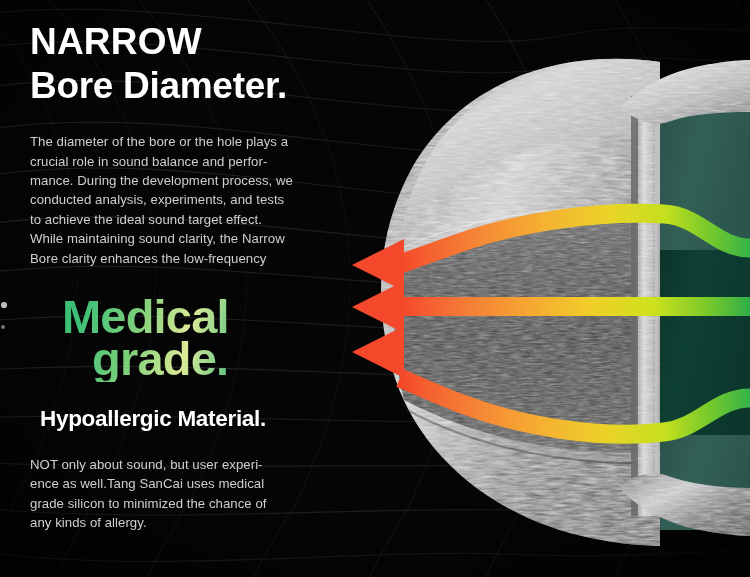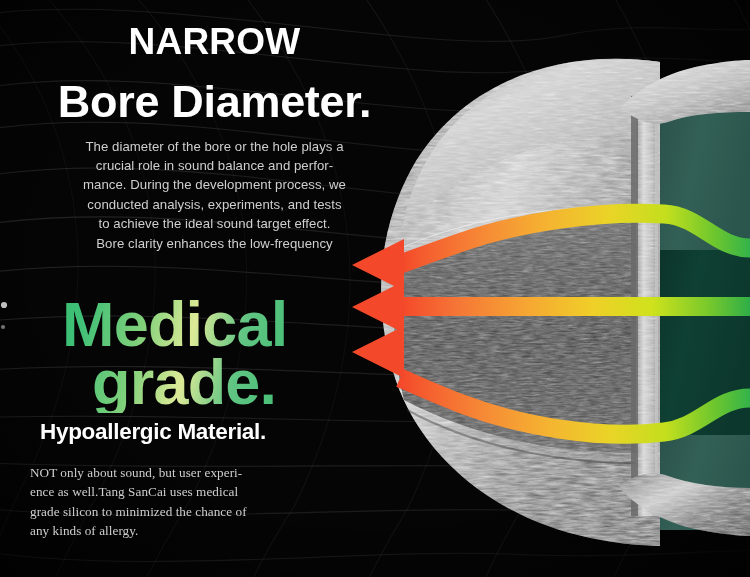--- a/index.html
+++ b/index.html
@@ -40,54 +40,54 @@
 
   
   #copy {
     position: absolute;
     inset: 0;
     z-index: 3;
   }
 
   .blk { position: absolute; }
 
-  #hdr-block { left: 42px; top: 22px; width: 345px; text-align: center; }
+  #hdr-block { left: 30px; top: 22px; width: 345px; }
 
   .h-narrow {
     font-size: 37px;
     font-weight: 700;
     letter-spacing: 0.2px;
     color: #ffffff;
     line-height: 1.07;
     text-transform: uppercase;
   }
   .h-bore {
-    font-size: 45px;
+    font-size: 37px;
     font-weight: 700;
     letter-spacing: -0.3px;
     color: #ffffff;
     line-height: 1.18;
-    margin-top: 13px;
+    margin-top: 2px;
   }
 
   .body-copy {
     font-size: 13.2px;
     line-height: 1.47;
     color: #cfcfcf;
     font-weight: 400;
     letter-spacing: 0.05px;
-    margin-top: 9px;
+    margin-top: 25px;
   }
   .body-copy .ln { display: block; white-space: pre; }
 
   
   #med-block { left: 30px; top: 294px; width: 330px; }
 
   .h-med {
-    font-size: 63px;
+    font-size: 47px;
     font-weight: 700;
     line-height: 0.98;
     letter-spacing: -0.8px;
     background: linear-gradient(103deg,
         #34b96b 0%,
         #3fc077 16%,
         #7fd07a 33%,
         #dcea97 48%,
         #62c583 62%,
         #3cbc72 82%,
@@ -98,26 +98,26 @@
     -webkit-text-fill-color: transparent;
   }
   .h-med .l1 { display:block; padding-left: 32px; }
   .h-med .l2 { display:block; padding-left: 62px; margin-top: -4px; }
 
   .h-hypo {
     font-size: 22.5px;
     font-weight: 700;
     color: #ffffff;
     letter-spacing: -0.3px;
-    margin-top: 6px;
+    margin-top: 24px;
     padding-left: 10px;
   }
 
   #low-copy { left: 30px; top: 455px; width: 330px; }
-  #low-copy .body-copy { margin-top: 8px; font-family: Liberation Serif, serif; }
+  #low-copy .body-copy { margin-top: 0; }
 </style>
 </head>
 <body>
 
 <div id="stage">
 
   <svg id="bg-waves" viewBox="0 0 750 577" preserveAspectRatio="none">
     <defs>
       <linearGradient id="wfade" x1="0" y1="0" x2="1" y2="0">
         <stop offset="0%" stop-color="#ffffff" stop-opacity="0.13"></stop>
@@ -339,20 +339,21 @@
 
     <div class="blk" id="hdr-block">
       <div class="h-narrow">NARROW</div>
       <div class="h-bore">Bore Diameter.</div>
       <div class="body-copy">
         <span class="ln">The diameter of the bore or the hole plays a</span>
         <span class="ln">crucial role in sound balance and perfor-</span>
         <span class="ln">mance. During the development process, we</span>
         <span class="ln">conducted analysis, experiments, and tests</span>
         <span class="ln">to achieve the ideal sound target effect.</span>
+        <span class="ln">While maintaining sound clarity, the Narrow</span>
         <span class="ln">Bore clarity enhances the low-frequency</span>
       </div>
     </div>
 
     <div class="blk" id="med-block">
       <div class="h-med">
         <span class="l1">Medical</span>
         <span class="l2">grade.</span>
       </div>
       <div class="h-hypo">Hypoallergic Material.</div>

